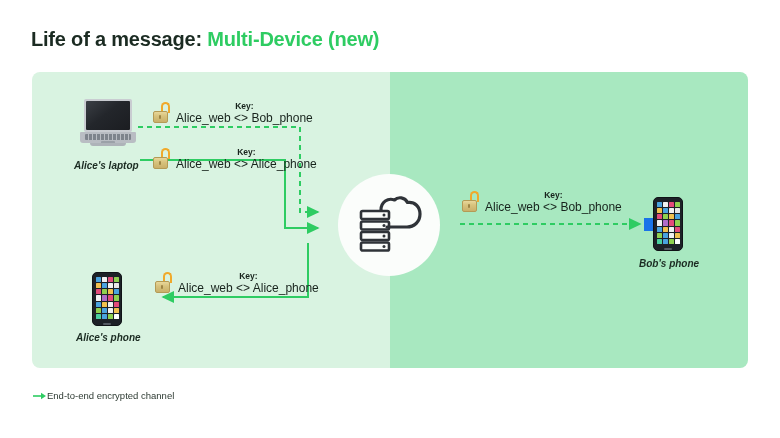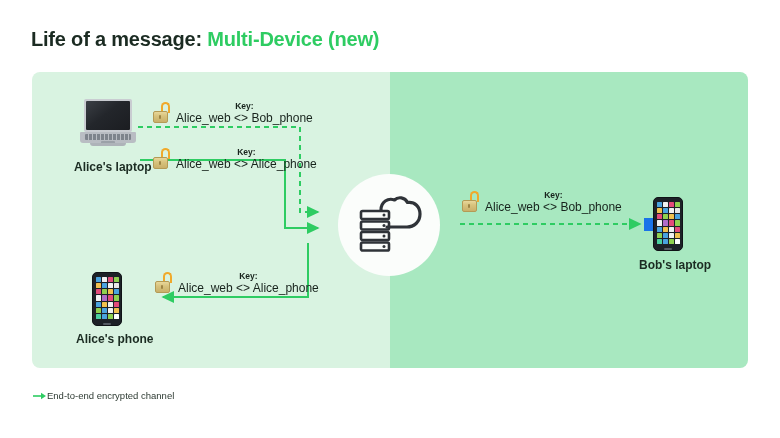--- a/index.html
+++ b/index.html
@@ -95,22 +95,23 @@
   .cloudwrap{
     position:absolute;left:338px;top:174px;
     width:102px;height:102px;
     background:#fbfdfb;border-radius:50%;
   }
   .cloudwrap svg{position:absolute;left:19px;top:22px;}
 
   
   .caption{
     position:absolute;
-    font-size:12px;font-weight:bold;color:#1b2b22;
+    font-size:10px;font-weight:bold;color:#1b2b22;
     white-space:nowrap;
+    font-style:italic;
   }
 
   
   .keyblock{position:absolute;display:flex;align-items:flex-start;text-align:center;}
   .lock{position:relative;width:19px;height:21px;flex:0 0 19px;margin-top:1px;}
   .lock .shackle{
     position:absolute;left:9px;top:0;width:9px;height:11px;
     border:2.5px solid #f0a92b;
     border-bottom:none;
     border-radius:5px 5px 0 0;
@@ -250,21 +251,21 @@
         <i style="background: rgb(74, 163, 223);"></i>
         <i style="background: rgb(242, 242, 242);"></i>
         <i style="background: rgb(242, 193, 78);"></i>
         <i style="background: rgb(74, 208, 160);"></i>
         <i style="background: rgb(74, 163, 223);"></i>
         <i style="background: rgb(143, 209, 79);"></i>
         <i style="background: rgb(255, 255, 255);"></i>
       </div>
     <div class="ph-home"></div>
   </div>
-  <div class="caption" style="left:639px;top:258px;">Bob's laptop</div>
+  <div class="caption" style="left:639px;top:258px;">Bob's phone</div>
 
   <div class="cloudwrap">
     <svg width="66" height="58" viewBox="0 0 66 58">
       <path d="M24,14 C24,6 31,1.5 37.5,4 C41,0.5 48,1 50.5,6.5 C58,5.5 63,11 63,18 C63,26 57,31 50,31 L30,31" fill="none" stroke="#2f3338" stroke-width="3.2" stroke-linecap="round" stroke-linejoin="round"></path>
       <g fill="none" stroke="#2f3338" stroke-width="2.6">
         <rect x="4" y="15" width="28" height="8" rx="1.6"></rect>
         <rect x="4" y="25.5" width="28" height="8" rx="1.6"></rect>
         <rect x="4" y="36" width="28" height="8" rx="1.6"></rect>
         <rect x="4" y="46.5" width="28" height="8" rx="1.6"></rect>
       </g>

